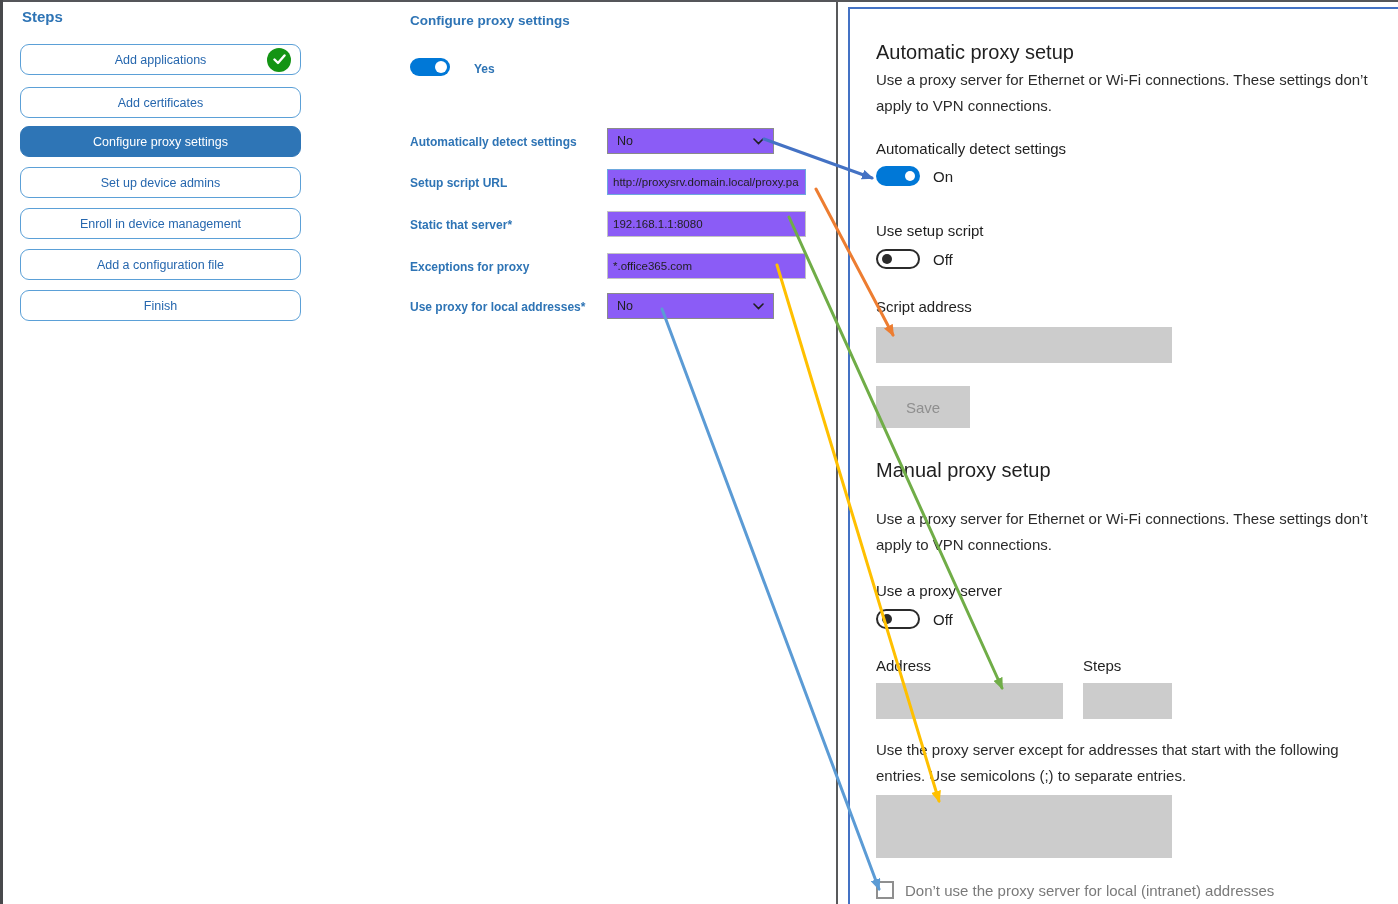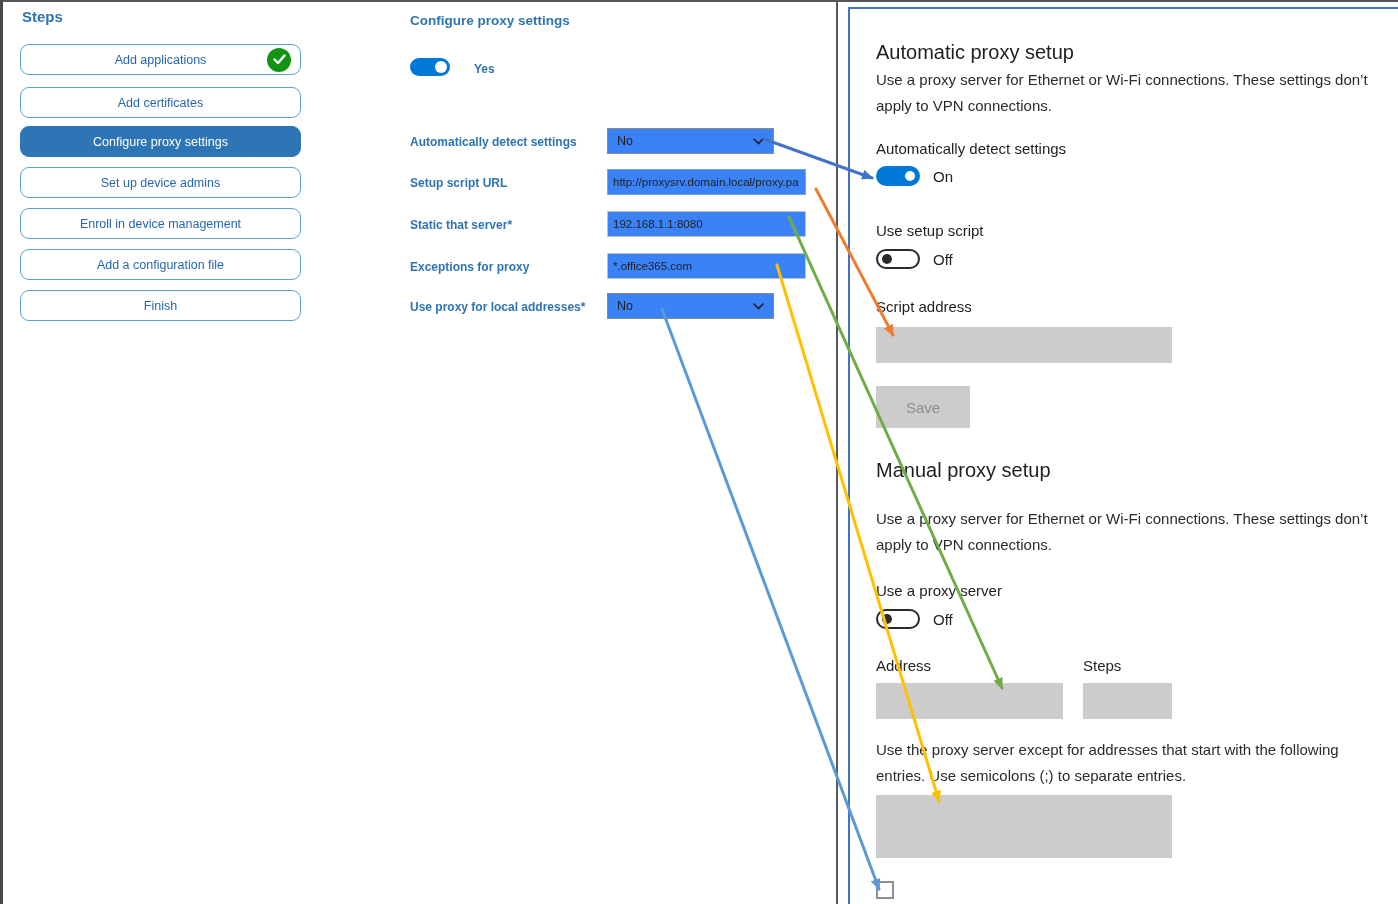--- a/index.html
+++ b/index.html
@@ -20,21 +20,21 @@
 
   
   .mid-title{position:absolute;left:410px;top:13px;font-size:13.5px;font-weight:700;color:#2E74B5;}
   .toggle{position:relative;border-radius:12px;box-sizing:border-box;flex:none;}
   .toggle .knob{position:absolute;border-radius:50%;}
   .wcd-toggle{width:40px;height:18px;background:#0078D7;}
   .wcd-toggle .knob{width:12px;height:12px;right:3px;top:3px;background:#fff;}
   .mid-toggle-row{position:absolute;left:410px;top:58px;display:flex;align-items:flex-end;gap:24px;}
   .mid-toggle-label{font-size:12px;font-weight:700;color:#2E74B5;}
   .f-label{position:absolute;left:410px;font-size:12px;font-weight:600;color:#2E74B5;}
-  .f-ctrl{position:absolute;left:607px;height:26px;box-sizing:border-box;background:#3b82f6;}
+  .f-ctrl{position:absolute;left:607px;height:26px;box-sizing:border-box;background:#8b5cf6;}
   .dropdown{width:167px;border:1px solid #8a8a8a;display:flex;align-items:center;
             justify-content:space-between;padding:0 9px;font-size:12.5px;color:#1f1f1f;cursor:pointer;}
   .textbox{width:199px;border:1px solid #c3c3c3;font-size:11.5px;color:#1f1f1f;padding:0 5px;
            font-family:"Liberation Sans","DejaVu Sans",sans-serif;outline:none;}
   .textbox.focused{border:1.6px solid #6DA8DE;}
 
   
   .settings{position:absolute;left:848px;top:7px;width:556px;height:906px;
             border:2px solid #4472C4;box-sizing:border-box;background:#fff;}
   .settings .abs{position:absolute;left:26px;}
@@ -177,20 +177,21 @@
     <div class="abs s-label" style="top:648px">Address</div>
     <div class="abs s-label" style="top:648px;left:233px">Steps</div>
     <div class="abs gray-box" style="top:674px;width:187px;height:36px"></div>
     <div class="abs gray-box" style="top:674px;left:233px;width:89px;height:36px"></div>
 
     <div class="abs s-para" style="top:728px;width:470px">Use the proxy server except for addresses that start with the following entries. Use semicolons (;) to separate entries.</div>
     <div class="abs gray-box" style="top:786px;width:296px;height:63px"></div>
 
     <div class="abs cb-row" style="top:872px;width:520px">
       <span class="cb-box"></span>
+      <span class="cb-label">Don’t use the proxy server for local (intranet) addresses</span>
     </div>
   </div>
 
   <svg id="arrow-layer" viewBox="0 0 1398 904">
       <defs>
         <marker id="ah0" markerWidth="12" markerHeight="10" refX="10" refY="5" orient="auto" markerUnits="userSpaceOnUse">
           <path d="M0,0 L12,5 L0,10 Z" fill="#4472C4"></path>
         </marker>
         <marker id="ah1" markerWidth="12" markerHeight="10" refX="10" refY="5" orient="auto" markerUnits="userSpaceOnUse">
           <path d="M0,0 L12,5 L0,10 Z" fill="#ED7D31"></path>

